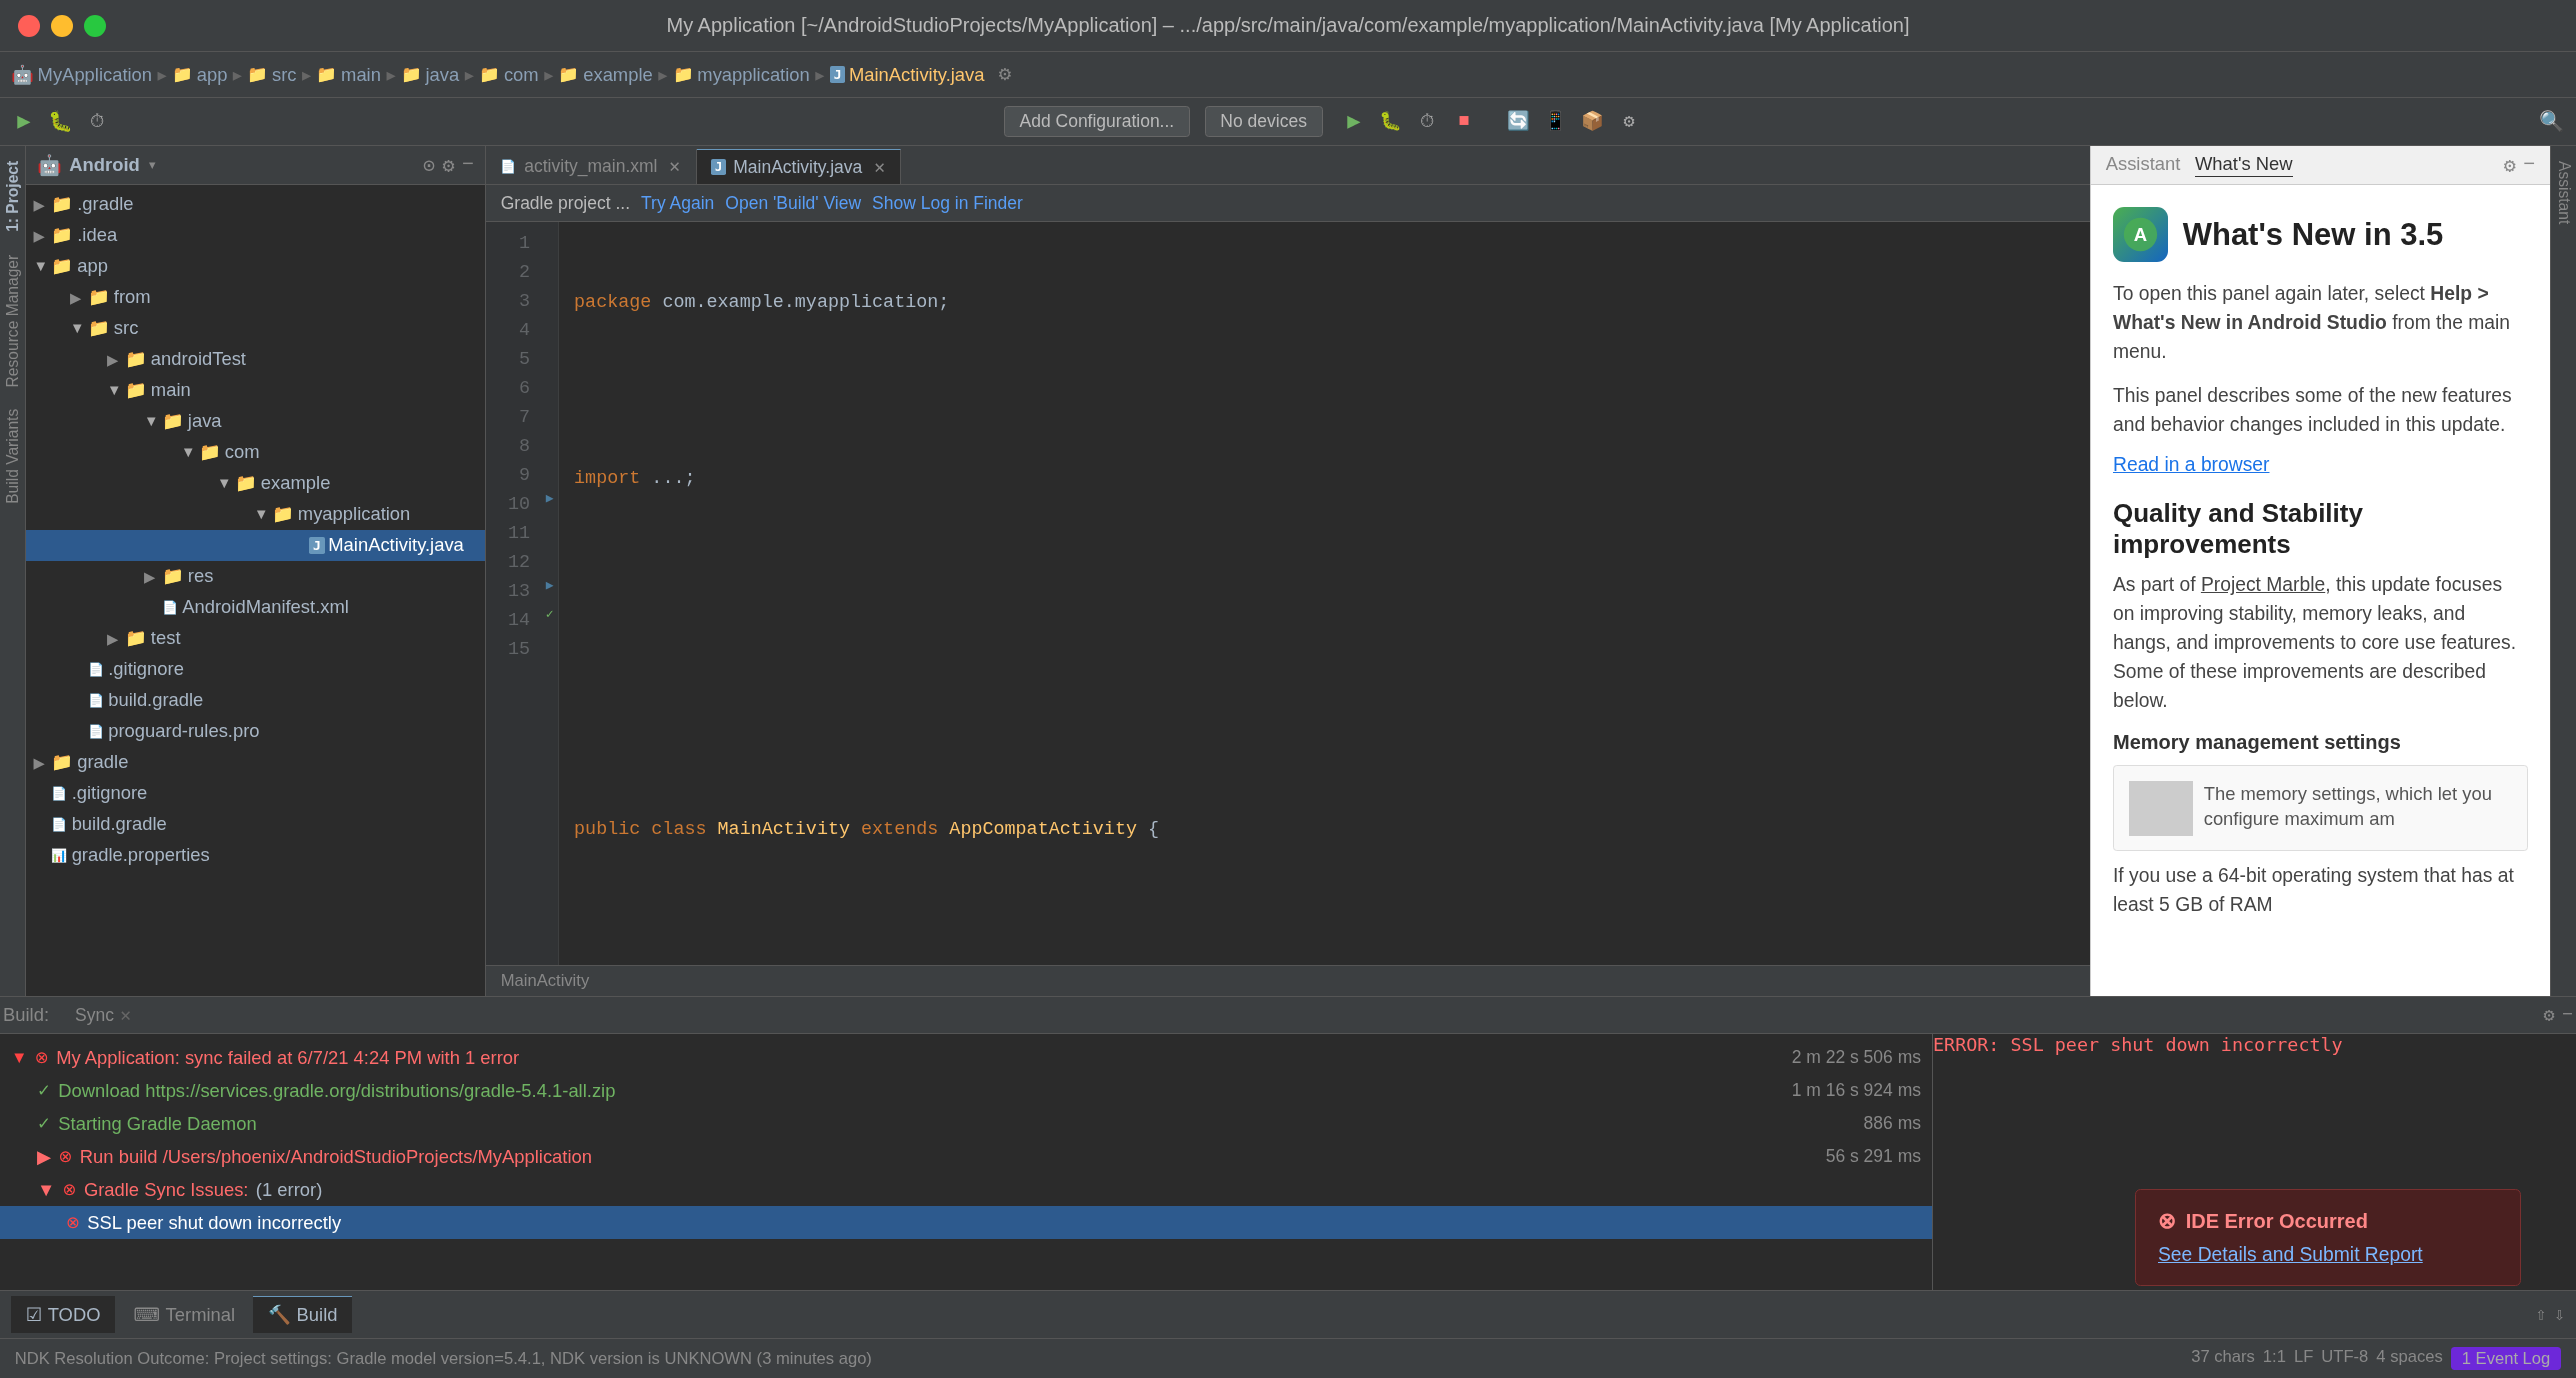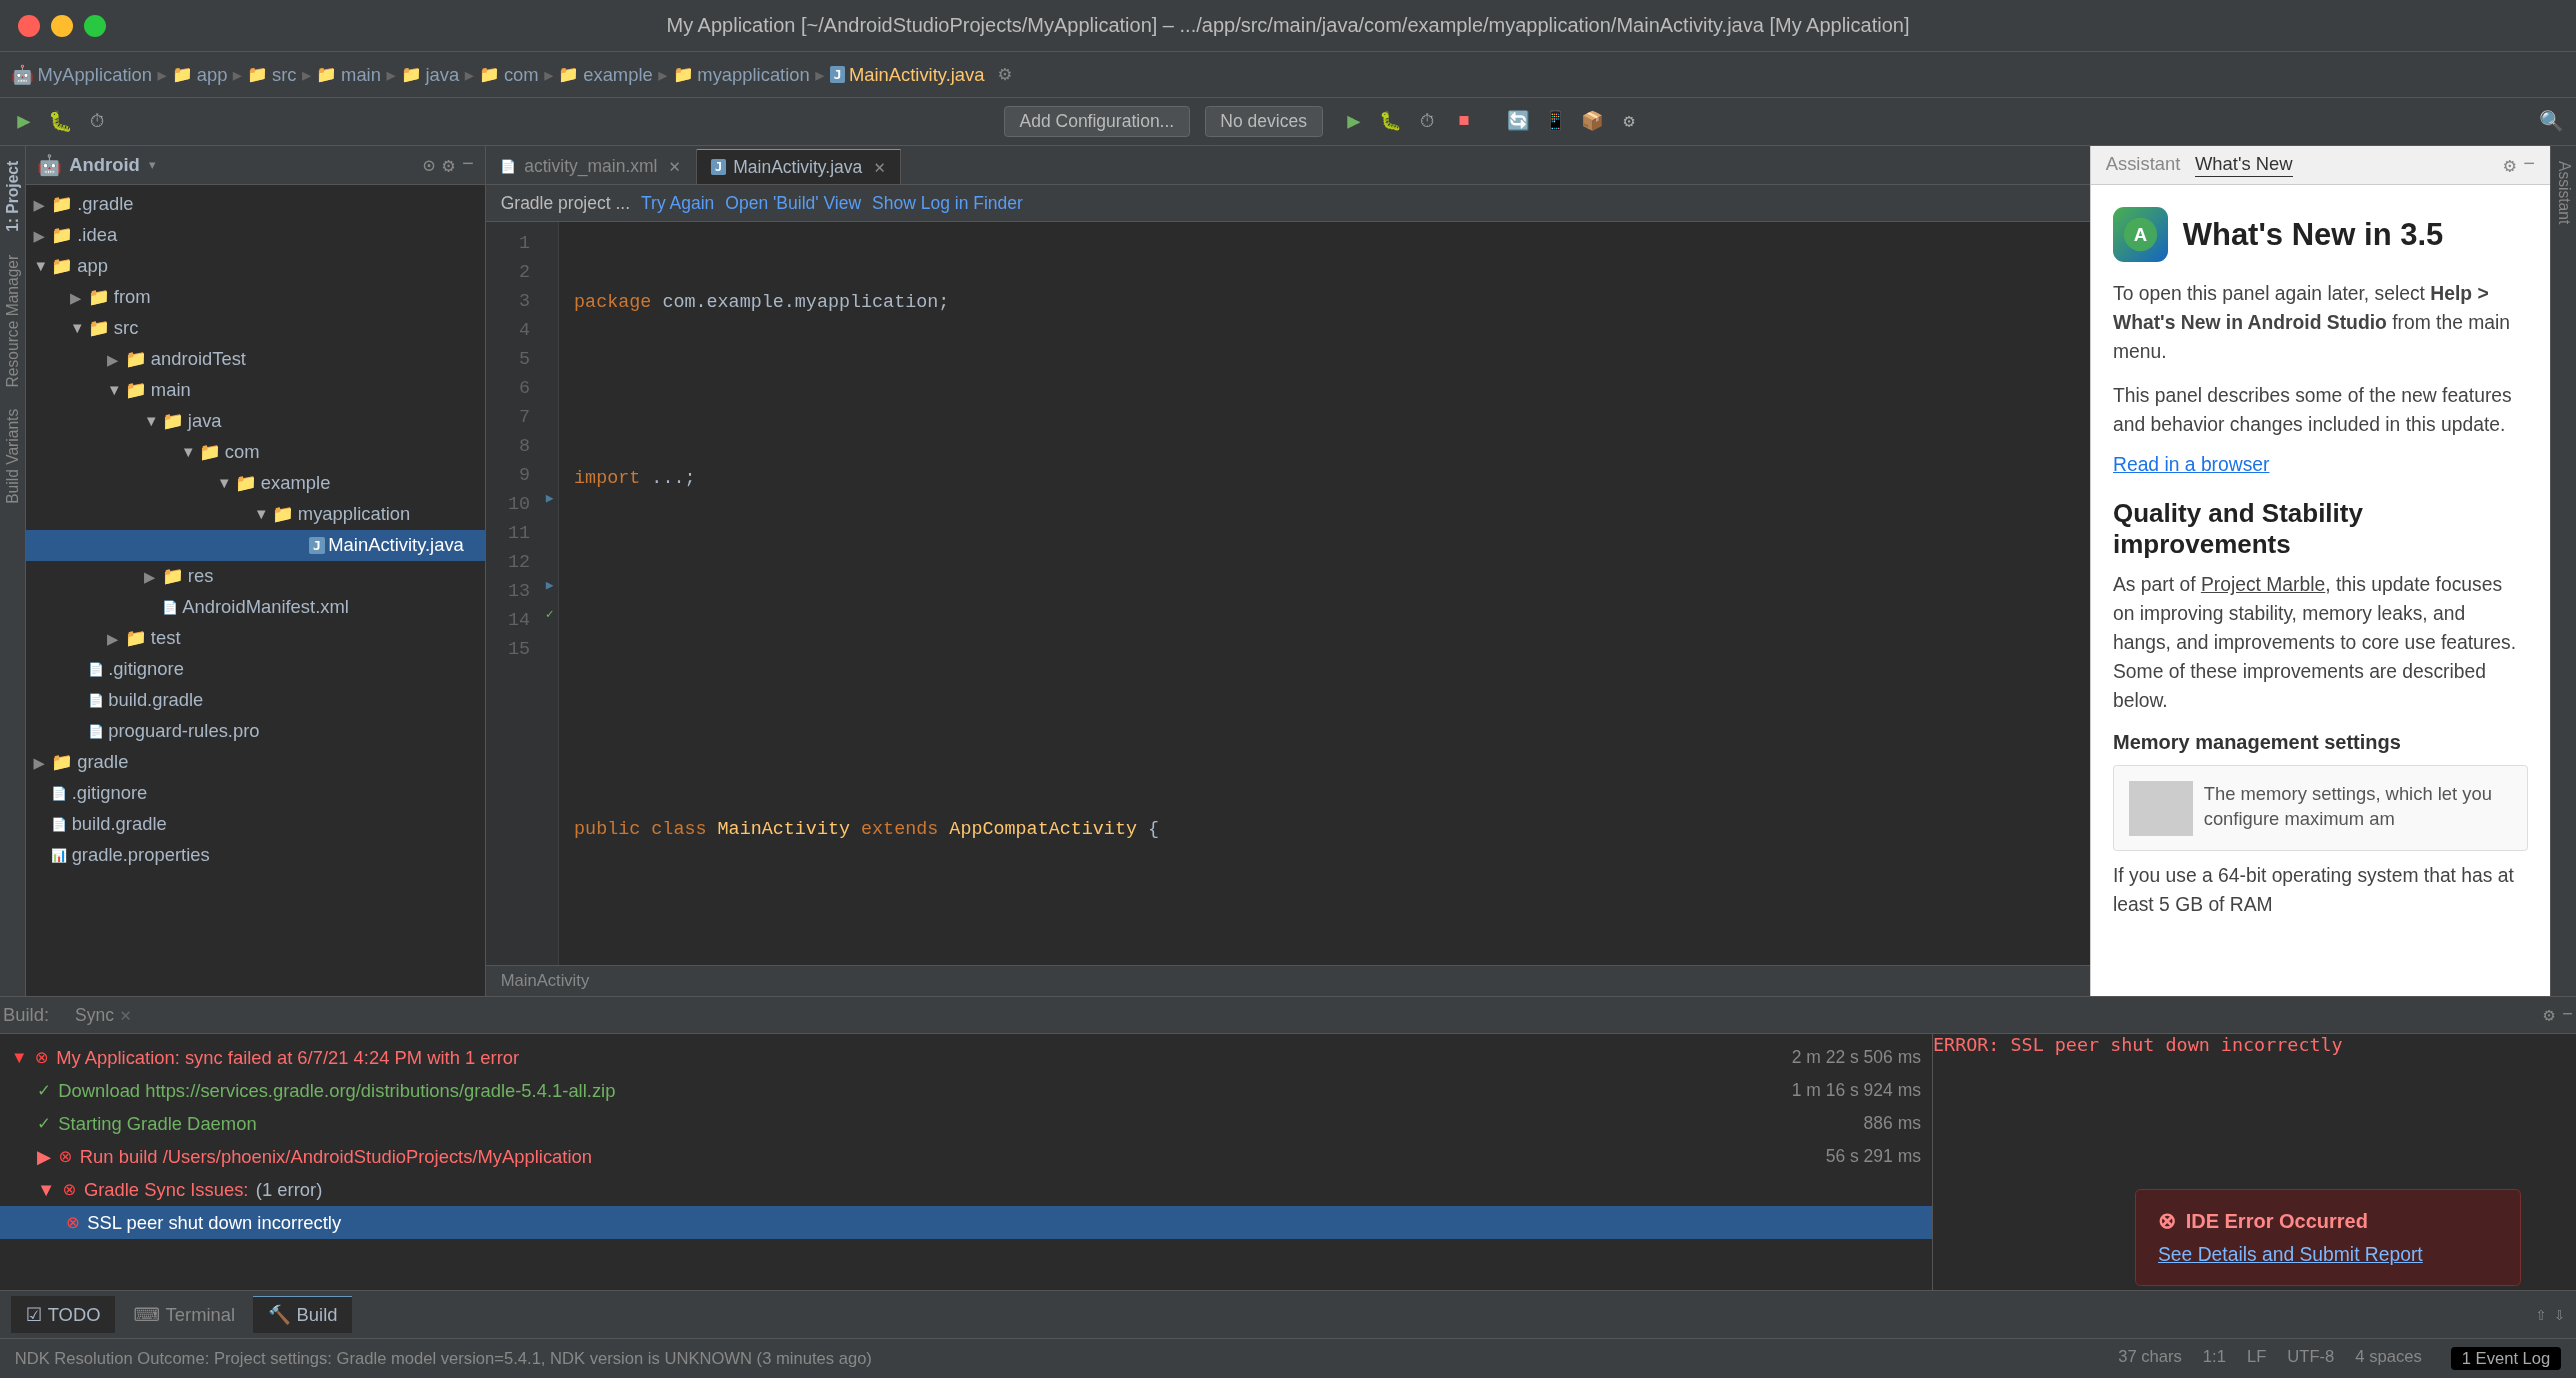--- a/index.html
+++ b/index.html
@@ -516,29 +516,28 @@
       padding: 0 14.7px;
       border-top: 0.9px solid #555;
       font-family: -apple-system, sans-serif;
       font-size: 16.6px;
       color: #888;
       gap: 14.7px;
     }
     .status-bar-right {
       margin-left: auto;
       display: flex;
-      gap: 21px;
+      gap: 8px;
     }
     .status-event-log {
-      background: #000000;
+      background: #6d28d9;
       padding: 1.8px 11px;
       border-radius: 3.7px;
       color: #aaa;
       cursor: pointer;
-      margin-left: 8px;
     }
 
     .gutters {
       width: 18.4px;
       background: #313335;
       border-right: 0.9px solid #3d3f40;
       flex-shrink: 0;
     }
     .gutter-mark {
       height: 29px;

